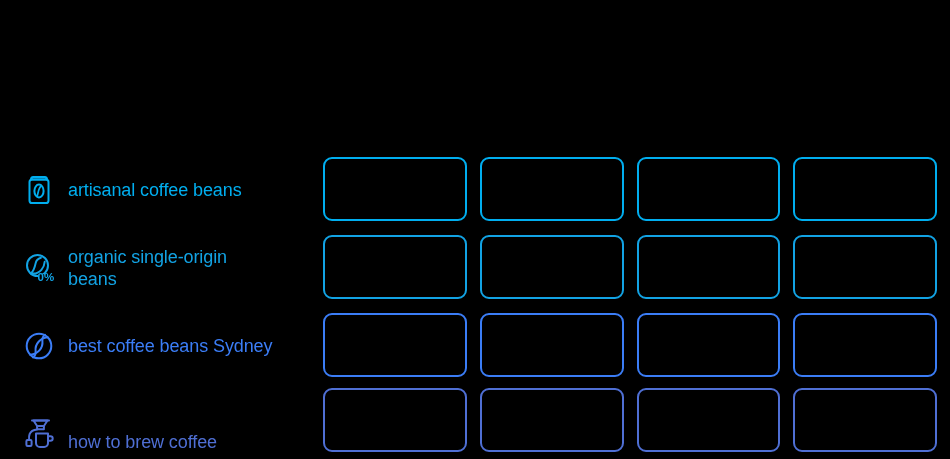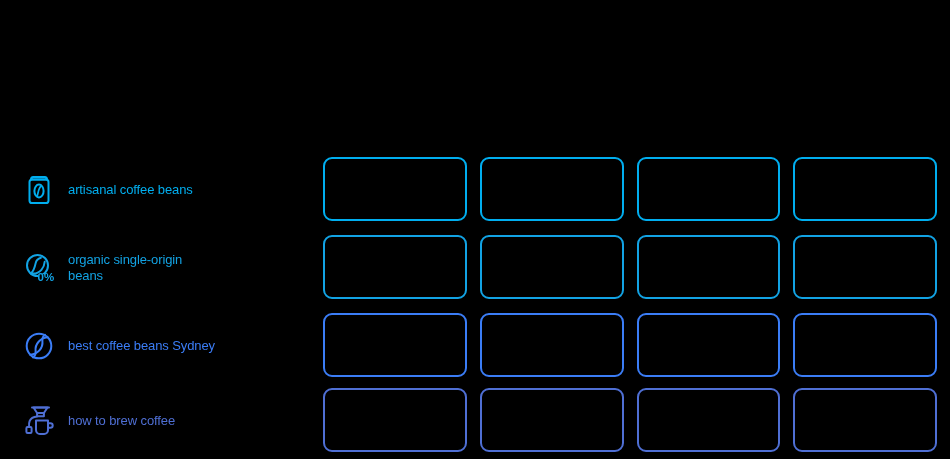--- a/index.html
+++ b/index.html
@@ -33,34 +33,34 @@
     position: absolute;
     left: 22px;
     display: flex;
     align-items: center;
     gap: 12px;
     width: 290px;
   }
   .keyword-row.r0 { top: 8px;   height: 64px; }
   .keyword-row.r1 { top: 86px;  height: 64px; }
   .keyword-row.r2 { top: 164px; height: 64px; text-align: right; }
-  .keyword-row.r3 { top: 239px; height: 64px; }
+  .keyword-row.r3 { top: 239px; height: 64px; align-items: flex-end; }
 
   .kw-icon {
     flex: 0 0 auto;
     width: 34px;
     height: 38px;
     display: flex;
     align-items: center;
     justify-content: center;
   }
   .kw-icon svg { display: block; }
 
   .kw-label {
-    font-size: 13px;
+    font-size: 18px;
     line-height: 1.25;
     letter-spacing: -0.1px;
     font-weight: 500;
     white-space: pre-line;
   }
 
   
   .cell-grid {
     position: absolute;
     left: 323px;

